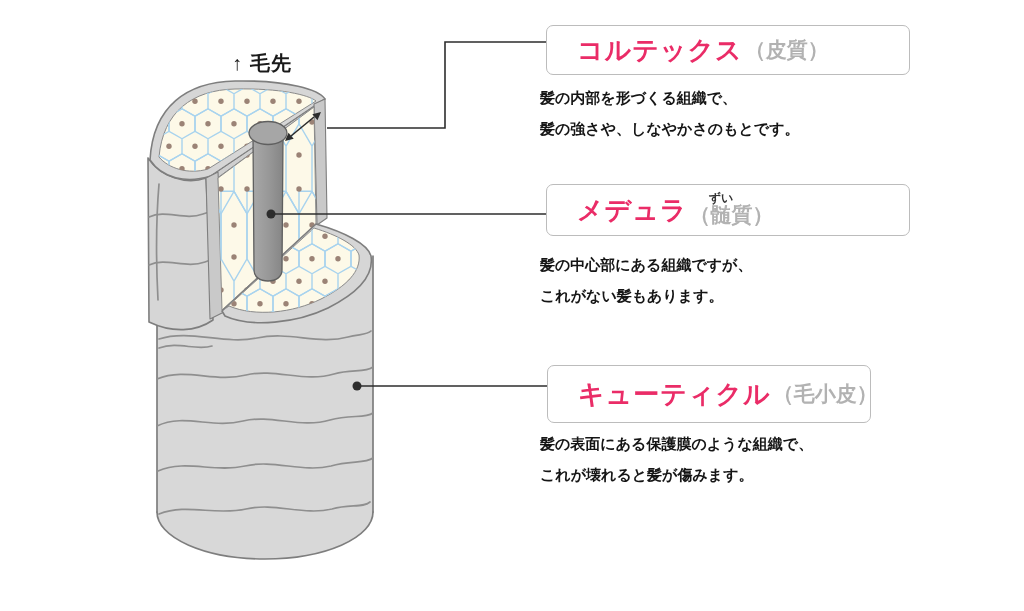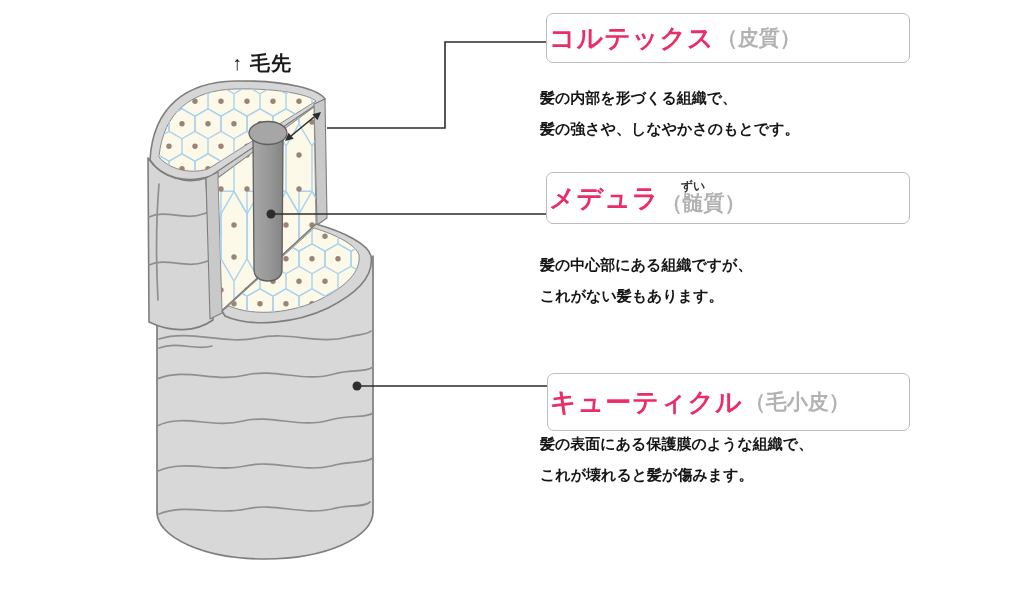--- a/index.html
+++ b/index.html
@@ -26,21 +26,21 @@
   .celldot{fill:var(--dot_brown);}
   .rodbody{stroke:#5f5f5f;stroke-width:1.3;}
   .rodtop{fill:#a6a6a6;stroke:#5f5f5f;stroke-width:1.3;}
   .conn{stroke:var(--line);stroke-width:1.6;fill:none;}
   .connfill{fill:var(--line);stroke:none;}
 
   
   .orient{position:absolute;font-size:20px;font-weight:600;color:#1a1a1a;letter-spacing:1px;white-space:nowrap;margin-top:20px;}
   .orient .arrow{display:inline-block;margin-right:7px;font-weight:400;}
   .callout{position:absolute;background:#fff;border:1.5px solid var(--box_border);border-radius:7px;
-           display:flex;align-items:center;padding-left:2px;white-space:nowrap;}
+           display:flex;align-items:center;padding-left:30px;white-space:nowrap;margin-top:12px;}
   .callout .name{color:var(--accent_pink);font-size:26px;font-weight:700;letter-spacing:1px;}
   .callout .alias{color:var(--alias_gray);font-size:21px;font-weight:700;margin-left:2px;letter-spacing:0px;}
   .callout .alias ruby{ruby-position:over;}
   .callout .alias rt{font-size:12px;color:#333;font-weight:600;letter-spacing:0;}
   .desc{position:absolute;font-size:15px;font-weight:600;color:var(--text);line-height:31px;white-space:nowrap;}
   .desc p{margin:0;}
 </style>
 </head>
 <body>
 
@@ -156,21 +156,21 @@
 
   <div class="callout" style="left:546px;top:172px;width:364px;height:52px;">
     <span class="name">メデュラ</span>
     <span class="alias"><span>（</span><ruby><span>髄</span><rt>ずい</rt></ruby><span>質）</span></span>
   </div>
   <div class="desc" style="left:540px;top:249px;">
     <p>髪の中心部にある組織ですが、</p>
     <p>これがない髪もあります。</p>
   </div>
 
-  <div class="callout" style="left:547px;top:373px;width:363px;height:58px;text-align:right;">
+  <div class="callout" style="left:547px;top:353px;width:324px;height:58px;text-align:right;">
     <span class="name">キューティクル</span>
     <span class="alias">（毛小皮）</span>
   </div>
   <div class="desc" style="left:540px;top:428px;">
     <p>髪の表面にある保護膜のような組織で、</p>
     <p>これが壊れると髪が傷みます。</p>
   </div>
 
 </div>
 

